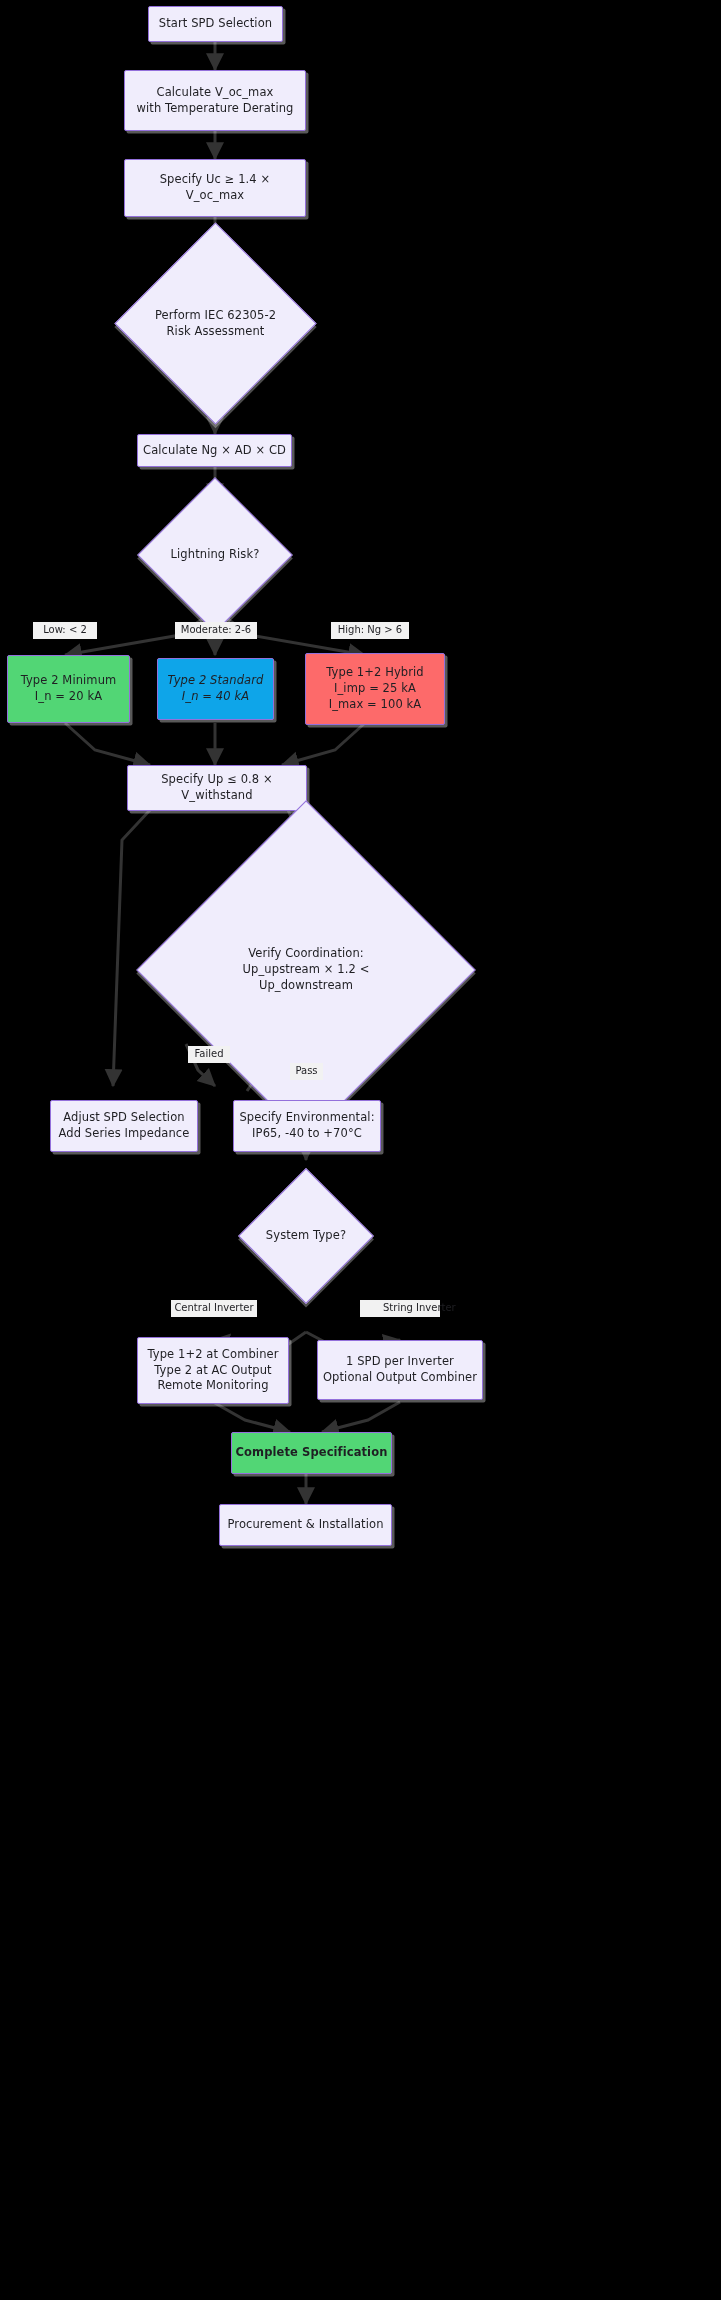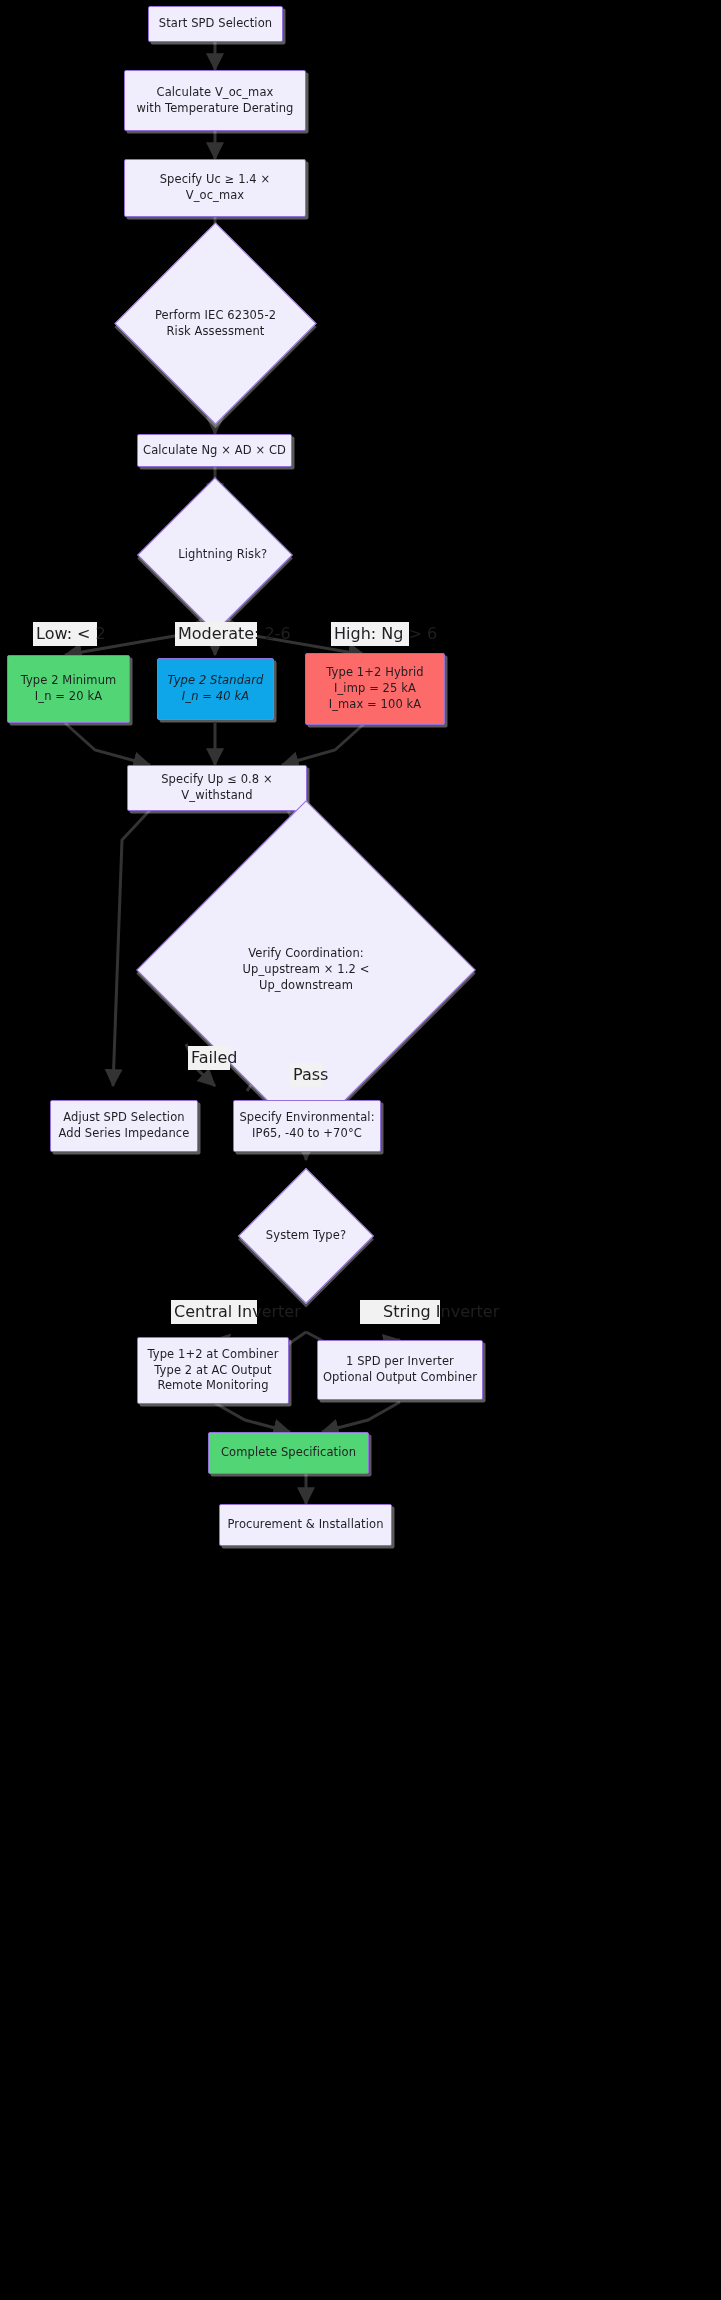--- a/index.html
+++ b/index.html
@@ -13,21 +13,21 @@
   .rect{background:#f0edfc;border:1.4px solid #9370db;border-radius:2px;
         box-shadow:2.5px 2.5px 0 rgba(255,255,255,.35);}
   .rect.green{background:#52d675;border-color:#9370db;}
   .rect.yellow{background:#0ea5e9;border-color:#9370db;font-style:italic;}
   .rect.red{background:#fd6a6a;border-color:#9370db;}
   .diamond{display:flex;align-items:center;justify-content:center;}
   .diamond .dshape{position:absolute;inset:0;background:#f0edfc;
         border:1.4px solid #9370db;transform:rotate(45deg);
         box-shadow:2.5px 2.5px 0 rgba(255,255,255,.3);}
   .diamond .dtext{position:relative;z-index:2;width:86%;}
-  .elabel{position:absolute;background:#f2f2f2;color:#1f1f23;font-size:16px;
+  .elabel{position:absolute;background:#f2f2f2;color:#1f1f23;font-size:10px;
         padding:2px 3px;box-sizing:border-box;white-space:nowrap;text-align:center;
         line-height:1.25;}
   .ln{display:block;}
 </style>
 </head>
 <body>
 
 <div id="canvas">
 
   <svg id="edges" viewBox="0 0 721 2300" xmlns="http://www.w3.org/2000/svg">
@@ -89,21 +89,21 @@
       <span class="ln">Risk Assessment</span>
     </span>
   </div>
 
   <div class="node rect" style="left:137px;top:434px;width:155px;height:33px;">
     <span>
         <span class="ln">Calculate Ng × AD × CD</span>
       </span>
   </div>
 
-  <div class="node diamond" style="left:160px;top:500px;width:110px;height:110px;justify-content:flex-end;">
+  <div class="node diamond" style="left:160px;top:500px;width:110px;height:110px;">
     <span class="dshape"></span>
     <span class="dtext">
       <span class="ln">Lightning Risk?</span>
     </span>
   </div>
 
   <div class="elabel" style="left:33px;top:622px;width:64px;">Low: &lt; 2</div>
   <div class="elabel" style="left:175px;top:622px;width:82px;">Moderate: 2-6</div>
   <div class="elabel" style="left:331px;top:622px;width:78px;">High: Ng &gt; 6</div>
 
@@ -180,21 +180,21 @@
     </span>
   </div>
 
   <div class="node rect" style="left:317px;top:1340px;width:166px;height:60px;">
     <span>
       <span class="ln">1 SPD per Inverter</span>
       <span class="ln">Optional Output Combiner</span>
     </span>
   </div>
 
-  <div class="node rect green" style="left:208px;top:1432px;width:161px;height:42px;">
+  <div class="node rect green" style="left:231px;top:1432px;width:161px;height:42px;font-weight:bold;">
     <span>
       <span class="ln">Complete Specification</span>
     </span>
   </div>
 
   <div class="node rect" style="left:219px;top:1504px;width:173px;height:42px;">
     <span>
       <span class="ln">Procurement &amp; Installation</span>
     </span>
   </div>

